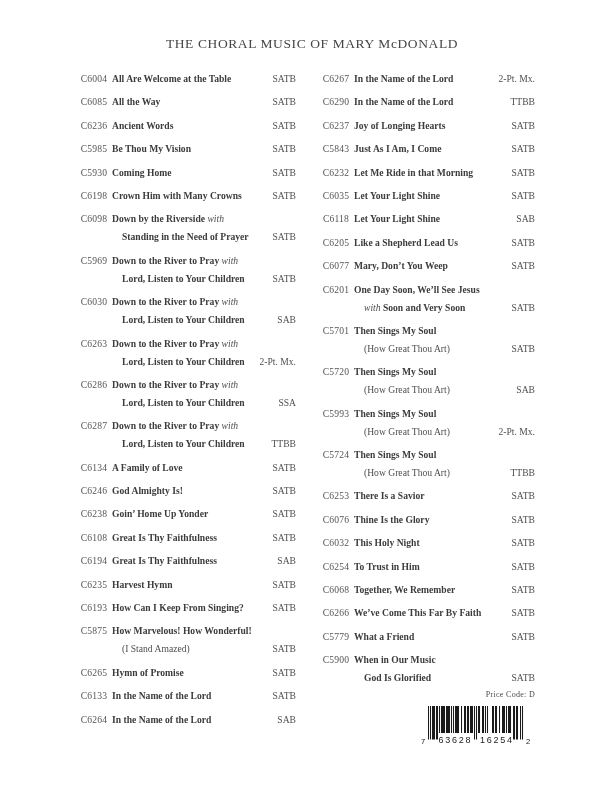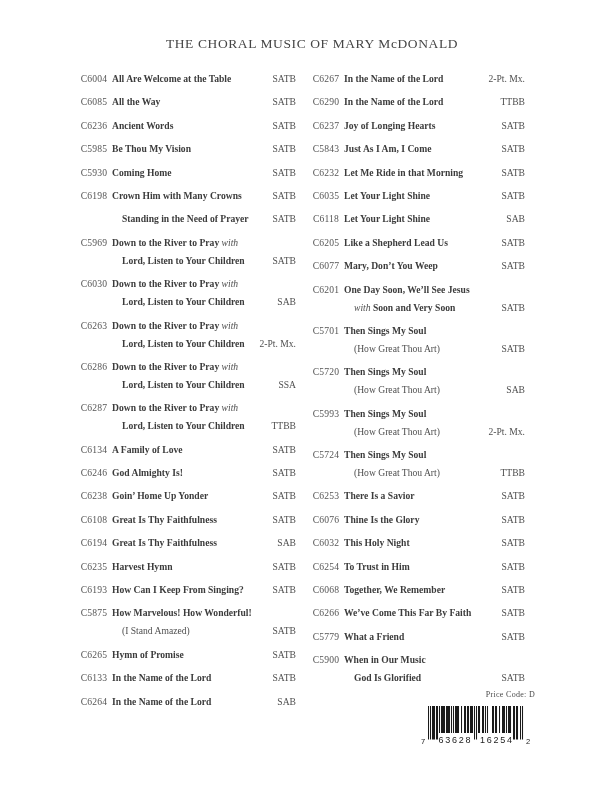--- a/index.html
+++ b/index.html
@@ -6,21 +6,21 @@
   .page{
     position:relative;width:612px;height:792px;background:#ffffff;overflow:hidden;
     font-family:"Liberation Serif","DejaVu Serif",serif;
   }
   .heading{
     position:absolute;top:35px;left:6px;width:612px;text-align:center;
     font-size:13.5px;letter-spacing:0.6px;color:#454545;line-height:18px;
   }
   .col{position:absolute;top:70px;}
   .col-left{left:76px;width:220px;}
-  .col-right{left:308px;width:217px;}
+  .col-right{left:318px;width:217px;}
   .entry{margin-bottom:5.4px;}
   .line{display:flex;align-items:baseline;line-height:18px;font-size:9.6px;white-space:nowrap;}
   .line.cont{padding-left:46px;}
   .code{flex:0 0 36px;color:#555555;letter-spacing:0.2px;text-align:center;}
   .title{flex:0 1 auto;}
   .seg-b{font-weight:bold;color:#3c3c3c;text-align:right;}
   .seg-i{font-style:italic;color:#4e4e4e;}
   .seg-r{color:#4e4e4e;}
   .voicing{margin-left:auto;padding-left:4px;color:#4e4e4e;}
   .price-code{
@@ -76,20 +76,24 @@
         </div>
       </div>
       <div class="entry">
         <div class="line">
           <span class="code">C6198</span>
           <span class="title"><span class="seg-b">Crown Him with Many Crowns</span></span>
           <span class="voicing">SATB</span>
         </div>
       </div>
       <div class="entry">
+        <div class="line">
+          <span class="code">C6098</span>
+          <span class="title"><span class="seg-b">Down by the Riverside</span><span class="seg-i"> with</span></span>
+        </div>
         <div class="line cont">
           <span class="title"><span class="seg-b">Standing in the Need of Prayer</span></span>
           <span class="voicing">SATB</span>
         </div>
       </div>
       <div class="entry">
         <div class="line">
           <span class="code">C5969</span>
           <span class="title"><span class="seg-b">Down to the River to Pray</span><span class="seg-i"> with</span></span>
         </div>

